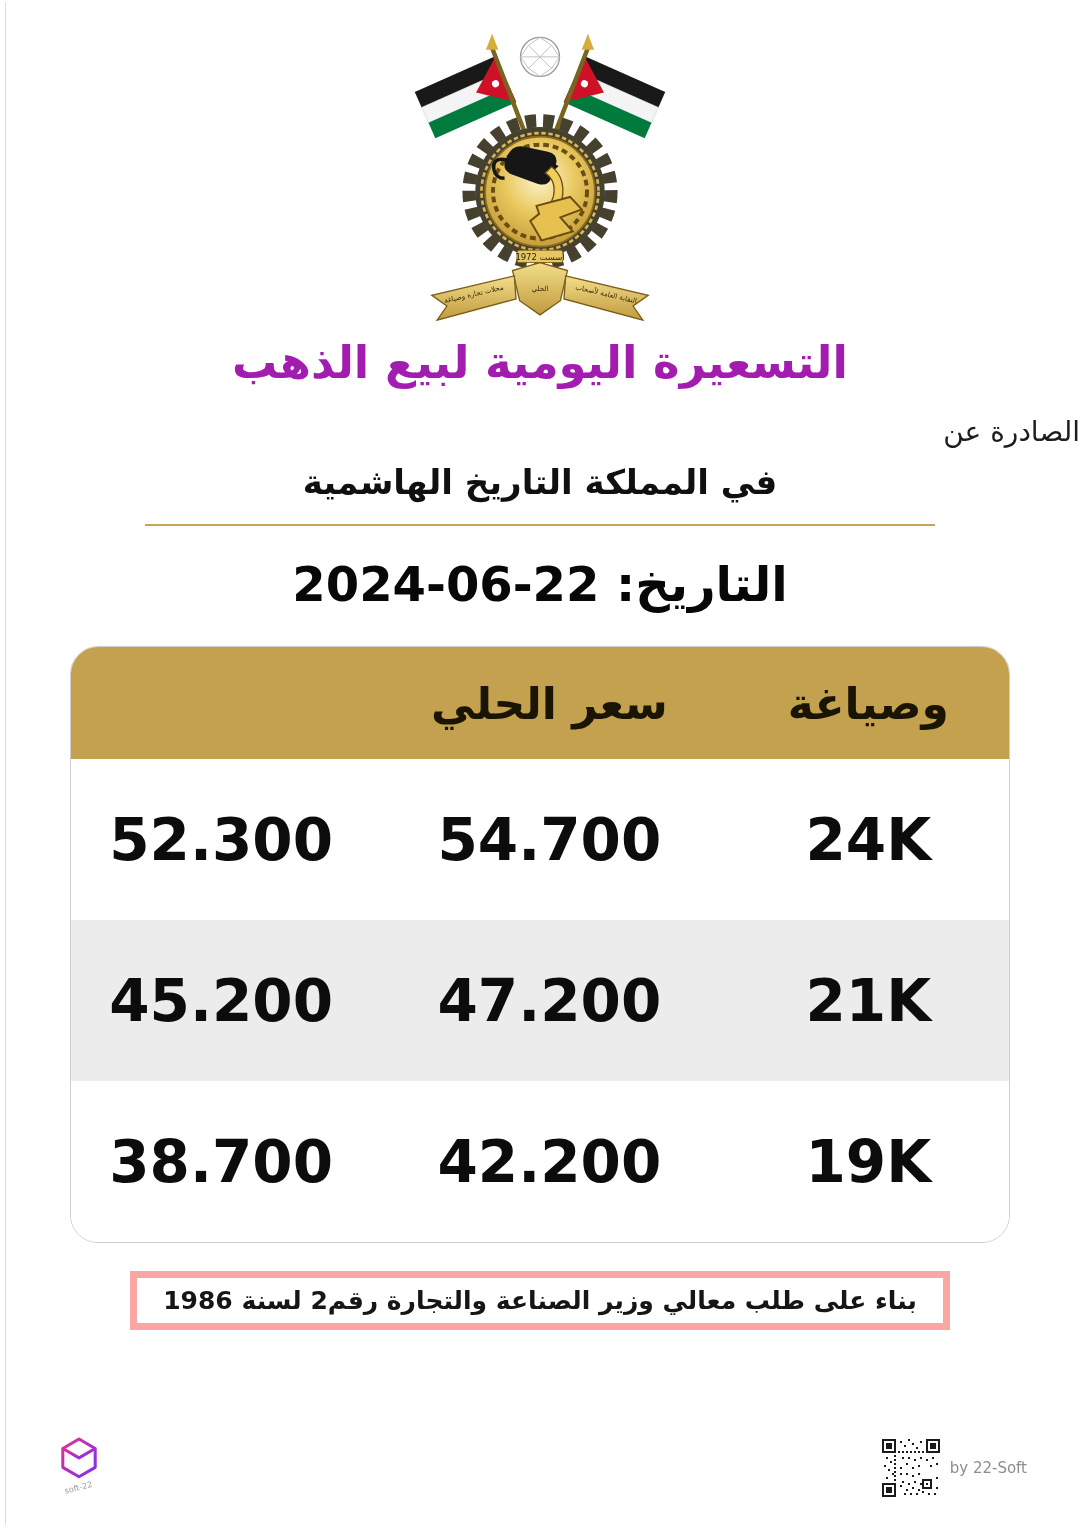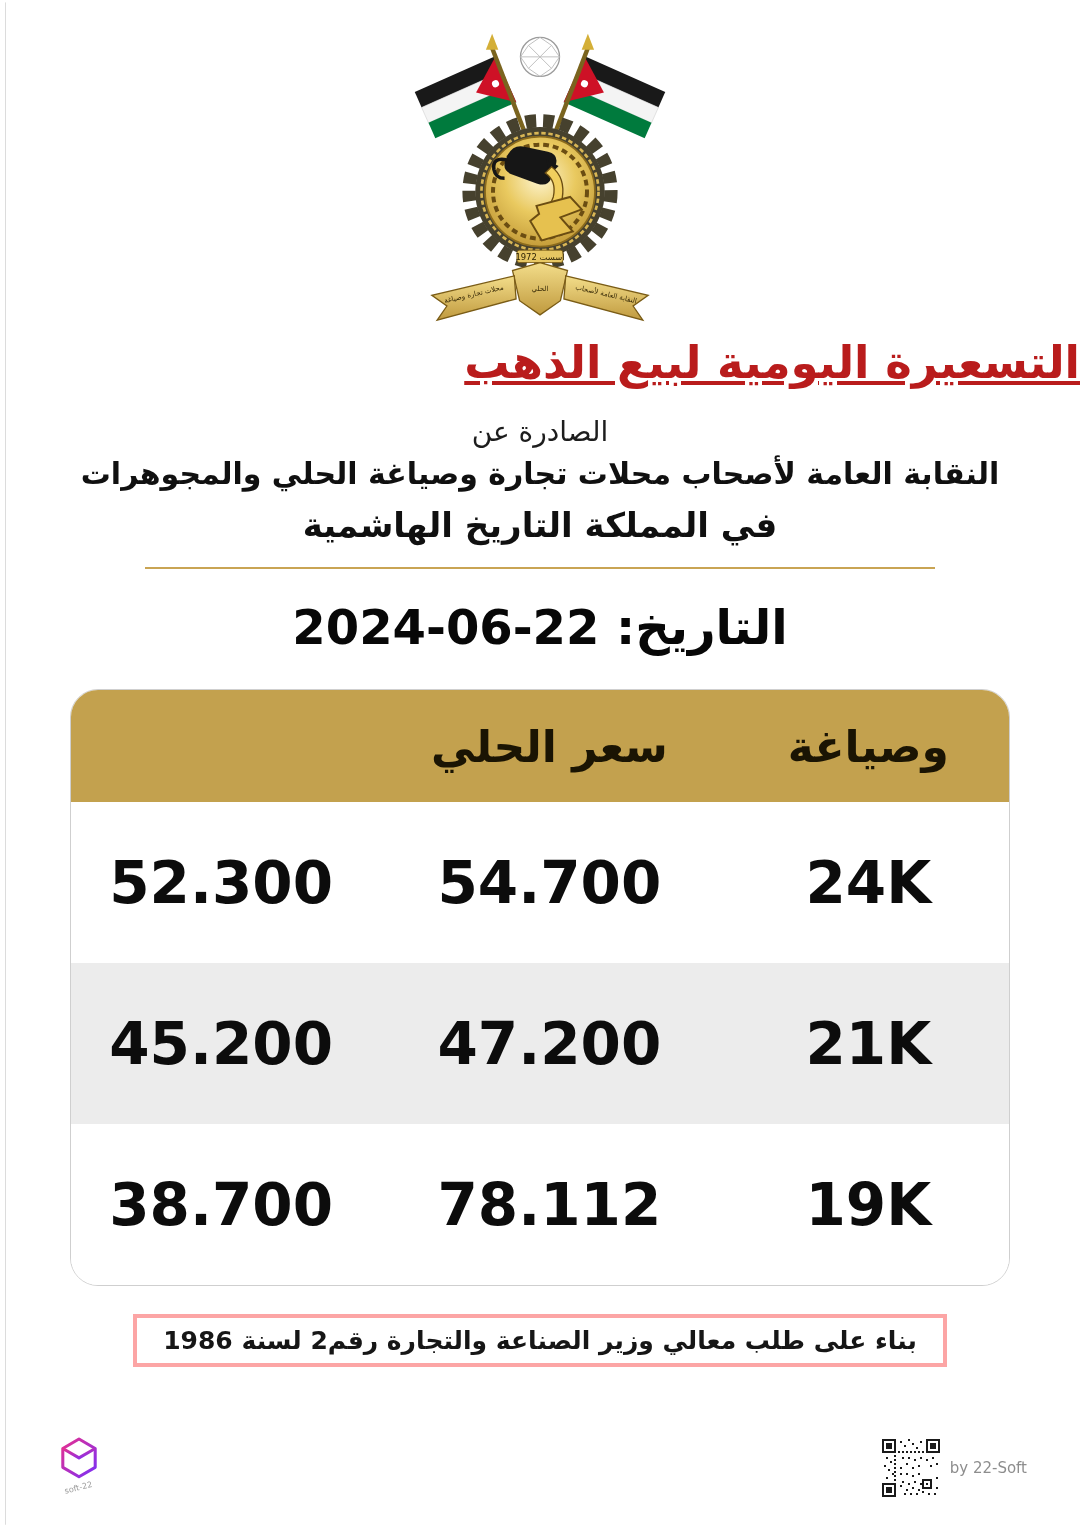--- a/index.html
+++ b/index.html
@@ -19,22 +19,22 @@
 
   .edge-line {
     position: absolute;
     left: 5px; top: 0; bottom: 0;
     width: 1px;
     background: #dcdcdc;
   }
 
   .emblem-wrap { display: flex; justify-content: center; padding-top: 30px; }
 
-  .title   { text-align: right; font-size: 45px; font-weight: bold; color: #b91c1c; margin-top: 4px; text-decoration: underline; }
-  .issued  { text-align: center; font-size: 28px; color: #1d1d1d; margin-top: 26px; }
+  .title   { text-align: center; font-size: 45px; font-weight: bold; color: #a21caf; margin-top: 4px; }
+  .issued  { text-align: right; font-size: 28px; color: #1d1d1d; margin-top: 26px; }
   .issuer  { text-align: center; font-size: 30px; font-weight: bold; color: #101010; margin-top: 8px; }
   .country { text-align: center; font-size: 34px; font-weight: bold; color: #101010; margin-top: 14px; }
 
   .divider { width: 790px; height: 2px; background: #c9a453; margin: 22px auto 0; }
 
   .date-line { text-align: center; font-size: 48px; font-weight: bold; color: #070707; margin-top: 30px; letter-spacing: 1px; }
 
   .price-table {
     width: 940px;
     margin: 34px auto 0;
@@ -56,21 +56,21 @@
     grid-template-columns: 30% 38% 32%;
     align-items: center;
     height: 161px;
     background: #ffffff;
   }
   .trow.alt { background: #ececec; }
   .td { text-align: center; font-size: 58px; font-weight: bold; color: #0c0c0c; }
 
   .note-wrap { display: flex; justify-content: center; margin-top: 28px; }
   .note {
-    border: 4px solid #fca5a5;
+    border: 7px solid #fca5a5;
     padding: 8px 26px;
     font-size: 25px;
     font-weight: 600;
     color: #161616;
     background: #fff;
   }
 
   .footer-left  { position: absolute; left: 52px;  bottom: 24px; }
   .footer-right { position: absolute; right: 53px; bottom: 30px; display: flex; align-items: center; gap: 10px; direction: ltr; }
   .credit { font-size: 15px; color: #8d8d8d; }
@@ -146,21 +146,20 @@
         <path d="M179 277 L272 299 L255 311 L266 327 L177 303 Z" fill="url(#ribbongrad)" stroke="#7a5c16" stroke-width="1.5"></path>
         <text x="76" y="300" font-size="8" text-anchor="middle" fill="#3a2c08" transform="rotate(-13 76 300)">محلات تجارة وصياغة</text>
         <text x="224" y="300" font-size="8" text-anchor="middle" fill="#3a2c08" transform="rotate(13 224 300)">النقابة العامة لأصحاب</text>
         <text x="150" y="294" font-size="8" text-anchor="middle" fill="#3a2c08">الحلي</text>
       </g>
     </svg>
   </div>
 
   <h1 class="title">التسعيرة اليومية لبيع الذهب</h1>
   <div class="issued">الصادرة عن</div>
-  <div class="issuer">النقابة العامة لأصحاب محلات تجارة وصياغة الحلي والمجوهرات</div>
   <div class="country">في المملكة التاريخ الهاشمية</div>
   <div class="divider"></div>
   <div class="date-line">التاريخ: 22-06-2024</div>
 
   <div class="price-table">
     <div class="thead">
       <div class="th">وصياغة</div>
       <div class="th">سعر الحلي</div>
     </div>
 
@@ -171,21 +170,21 @@
     </div>
 
     <div class="trow alt">
       <div class="td">21K</div>
       <div class="td">47.200</div>
       <div class="td">45.200</div>
     </div>
 
     <div class="trow">
       <div class="td">19K</div>
-      <div class="td">78.112</div>
+      <div class="td">42.200</div>
       <div class="td">38.700</div>
     </div>
   </div>
 
   <div class="note-wrap">
     <div class="note">بناء على طلب معالي وزير الصناعة والتجارة رقم2 لسنة 1986</div>
   </div>
 
   <div class="footer-left">
     <svg width="54" height="66" viewBox="0 0 60 72">

